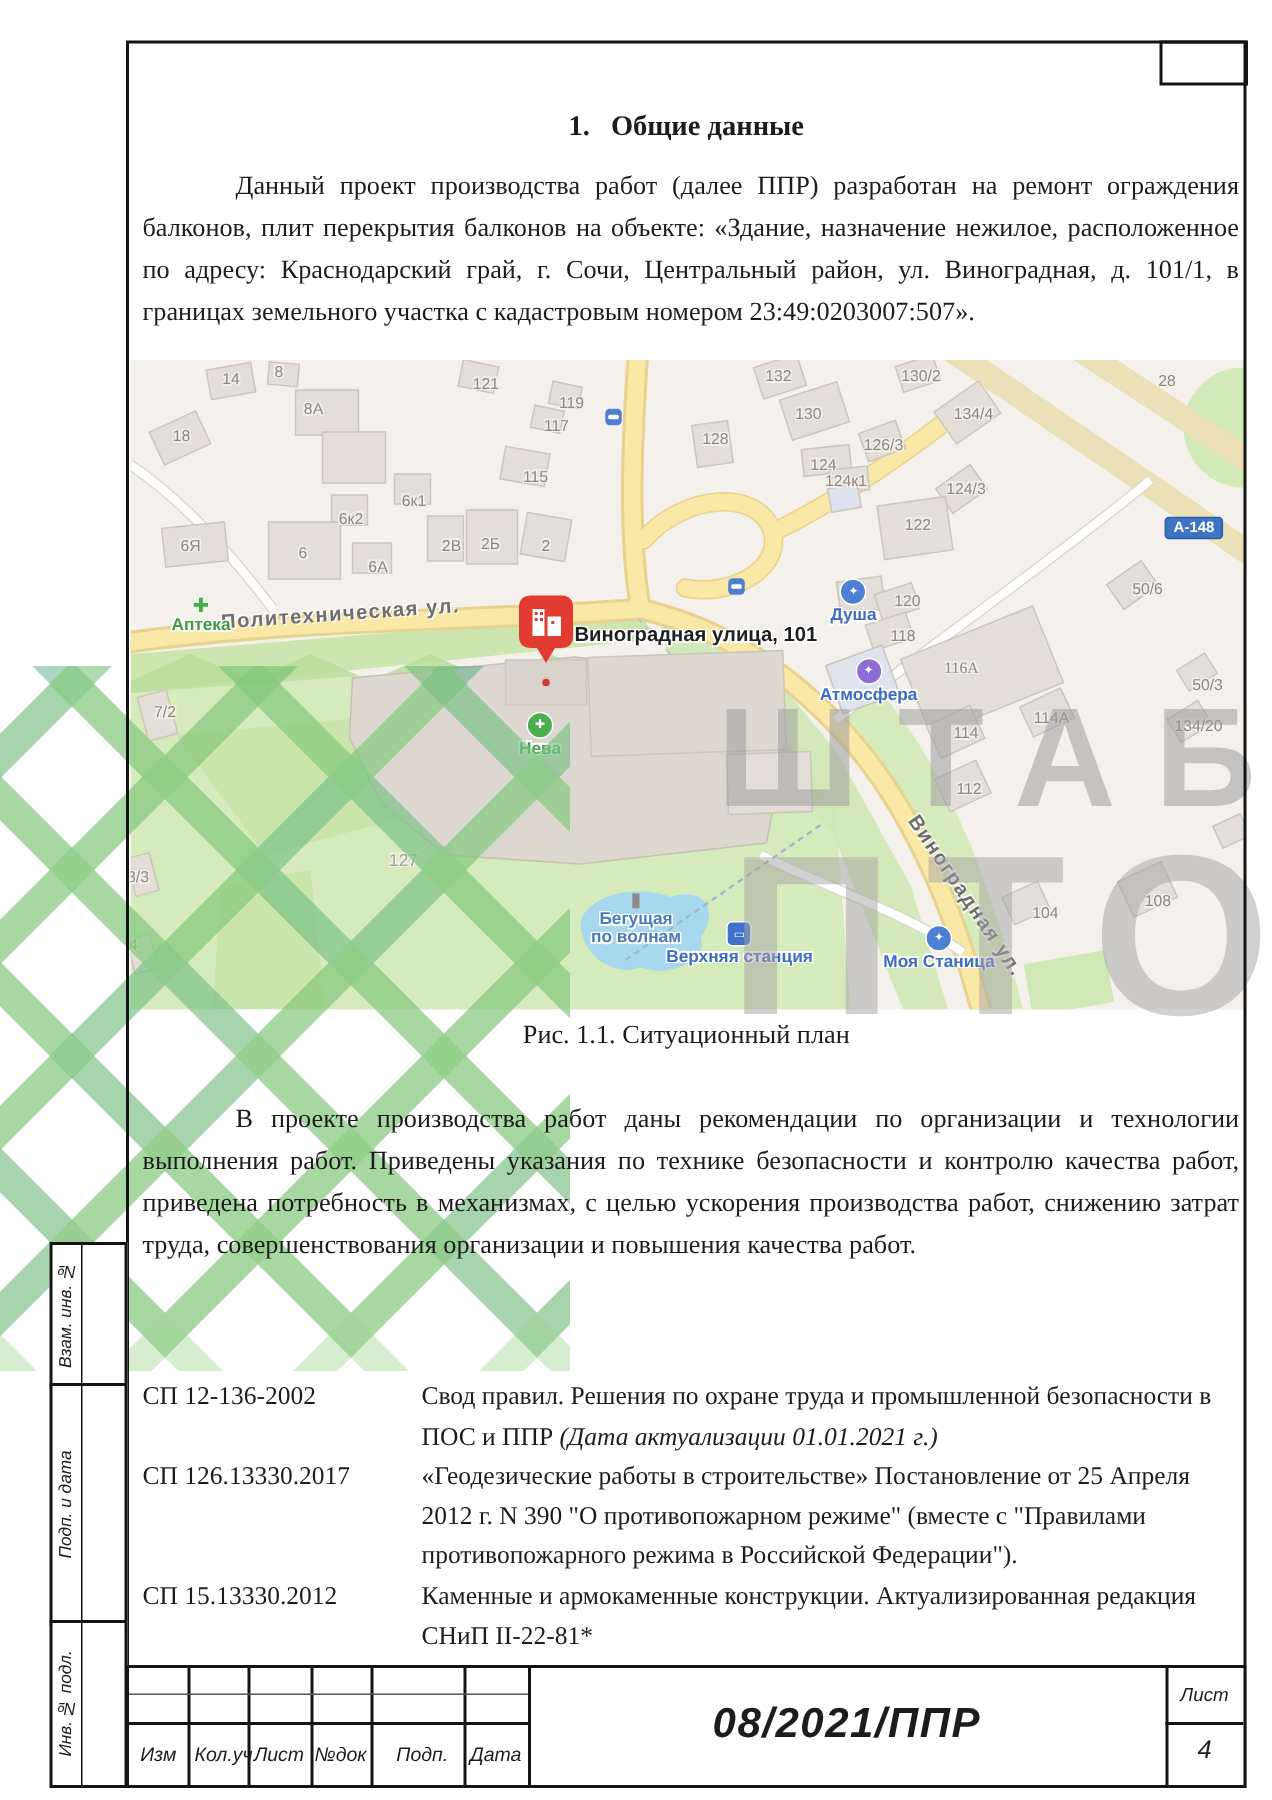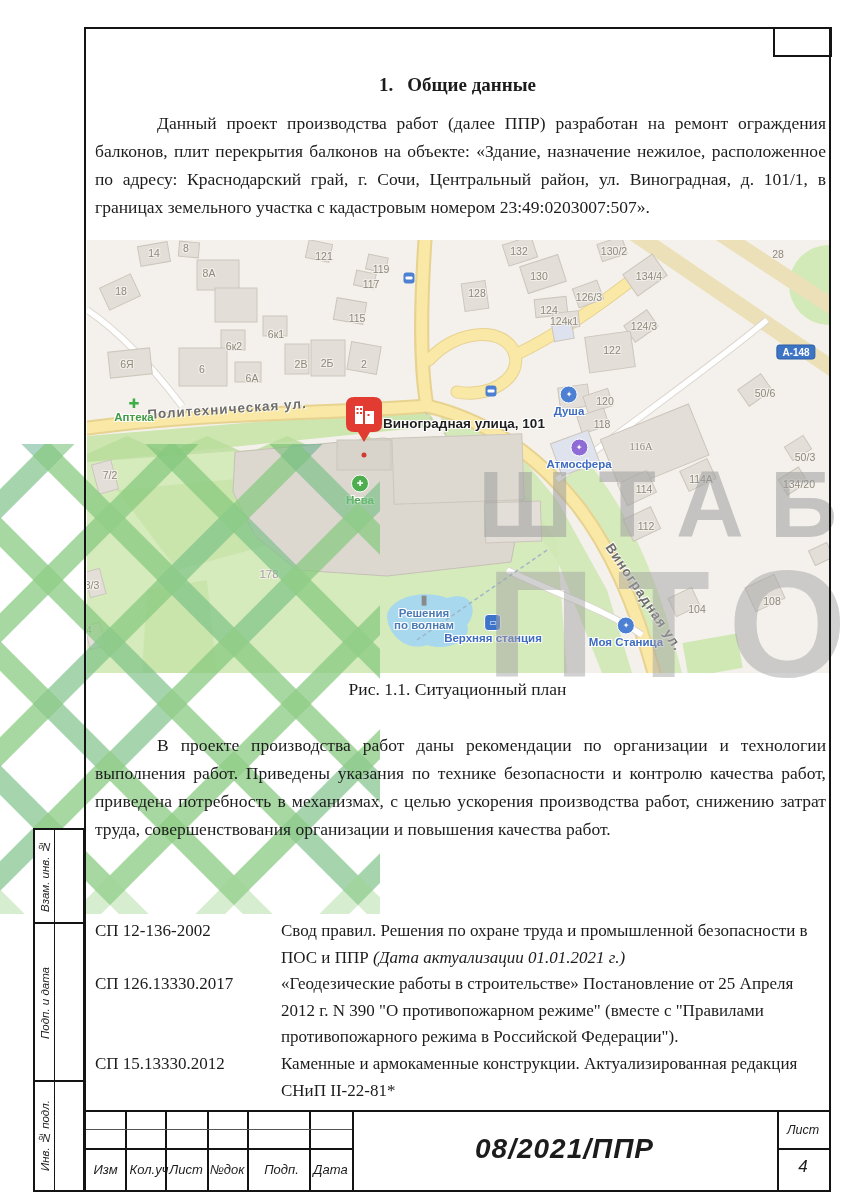--- a/index.html
+++ b/index.html
@@ -270,21 +270,21 @@
         <div class="mlabel" style="left: 554px; top: 206px; font-family: Liberation Serif, serif;">116А</div>
         <div class="mlabel" style="left: 557px; top: 249px;">114</div>
         <div class="mlabel" style="left: 614px; top: 239px;">114А</div>
         <div class="mlabel" style="left: 559px; top: 286px;">112</div>
         <div class="mlabel" style="left: 712px; top: 244px;">134/20</div>
         <div class="mlabel" style="left: 718px; top: 217px;">50/3</div>
         <div class="mlabel" style="left: 610px; top: 369px;">104</div>
         <div class="mlabel" style="left: 685px; top: 361px;">108</div>
         <div class="mlabel" style="left: 23px; top: 235px;">7/2</div>
         <div class="mlabel" style="left: 5px; top: 345px;">3/3</div>
-        <div class="mlabel" style="left: 182px; top: 334px; font-size: 11.5px; color: rgb(165, 160, 150);">178</div>
+        <div class="mlabel" style="left: 182px; top: 334px; font-size: 11.5px; color: rgb(165, 160, 150);">127</div>
         <div class="mlabel" style="left: 2px; top: 390px;">4</div>
         <div class="street" style="left: 140px; top: 169px; font-size: 13.5px; transform: translate(-50%, -50%) rotate(-4deg);">Политехническая ул.</div>
         <div class="street" style="left: 557px; top: 357px; font-size: 13.5px; transform: translate(-50%, -50%) rotate(56deg);">Виноградная ул.</div>
         <div class="poi" style="left: 47px; top: 170px;">
           <div class="ic" style="color: rgb(63, 174, 73); font-size: 13px;">✚</div>
           <div class="lb" style="color: rgb(63, 156, 69);">Аптека</div>
         </div>
         <div class="poi" style="left: 273px; top: 250px;">
           <div class="ic" style="background: rgb(76, 174, 79); width: 16px; height: 16px; border-radius: 50%; border: 1.5px solid rgb(255, 255, 255);">✚</div>
           <div class="lb" style="color: rgb(73, 160, 77);">Нева</div>
@@ -300,21 +300,21 @@
         <div class="poi" style="left: 406px; top: 389px;">
           <div class="ic" style="background: rgb(61, 115, 201); width: 15px; height: 15px; border-radius: 4px; border: 1.5px solid rgb(255, 255, 255);">▭</div>
           <div class="lb" style="color: rgb(61, 108, 192);">Верхняя станция</div>
         </div>
         <div class="poi" style="left: 539px; top: 392px;">
           <div class="ic" style="background: rgb(77, 128, 210); width: 16px; height: 16px; border-radius: 50%; border: 1.5px solid rgb(255, 255, 255);">✦</div>
           <div class="lb" style="color: rgb(61, 108, 192);">Моя Станица</div>
         </div>
         <div class="poi" style="left: 337px; top: 372px;">
           <div class="ic" style="color: rgb(138, 138, 138); font-size: 13px;">▮</div>
-          <div class="lb" style="color: rgb(74, 122, 181);">Решения
+          <div class="lb" style="color: rgb(74, 122, 181);">Бегущая
 по волнам</div>
         </div>
         <div class="busbadge" style="left: 322px; top: 38px;"></div>
         <div class="busbadge" style="left: 404px; top: 151px;"></div>
         <div class="roadbadge" style="left: 709px; top: 112px;">А-148</div>
       </div>
     <div class="marker-label">Виноградная улица, 101</div>
   </div>
 
   <div class="frame"></div>

